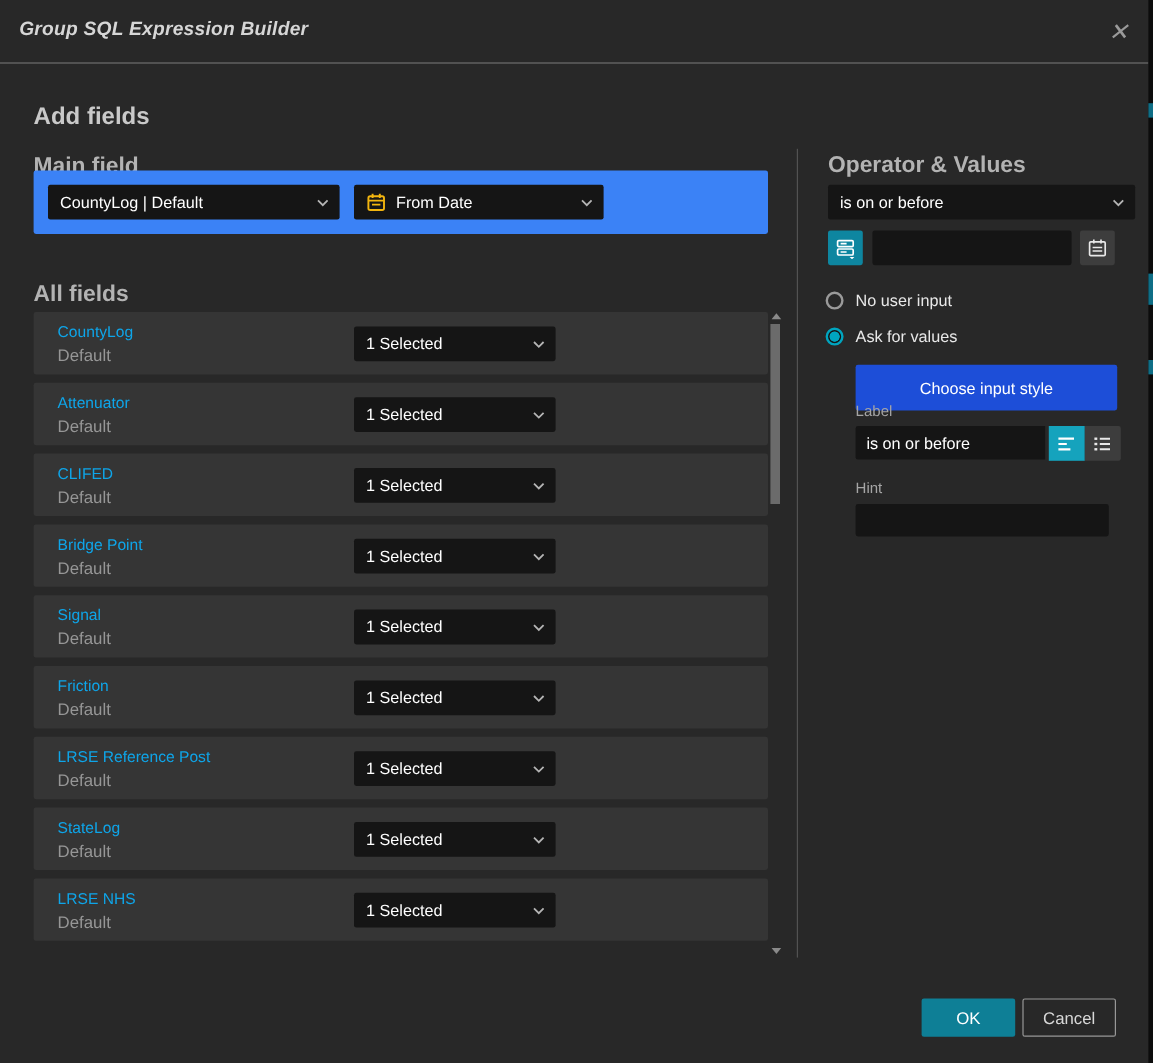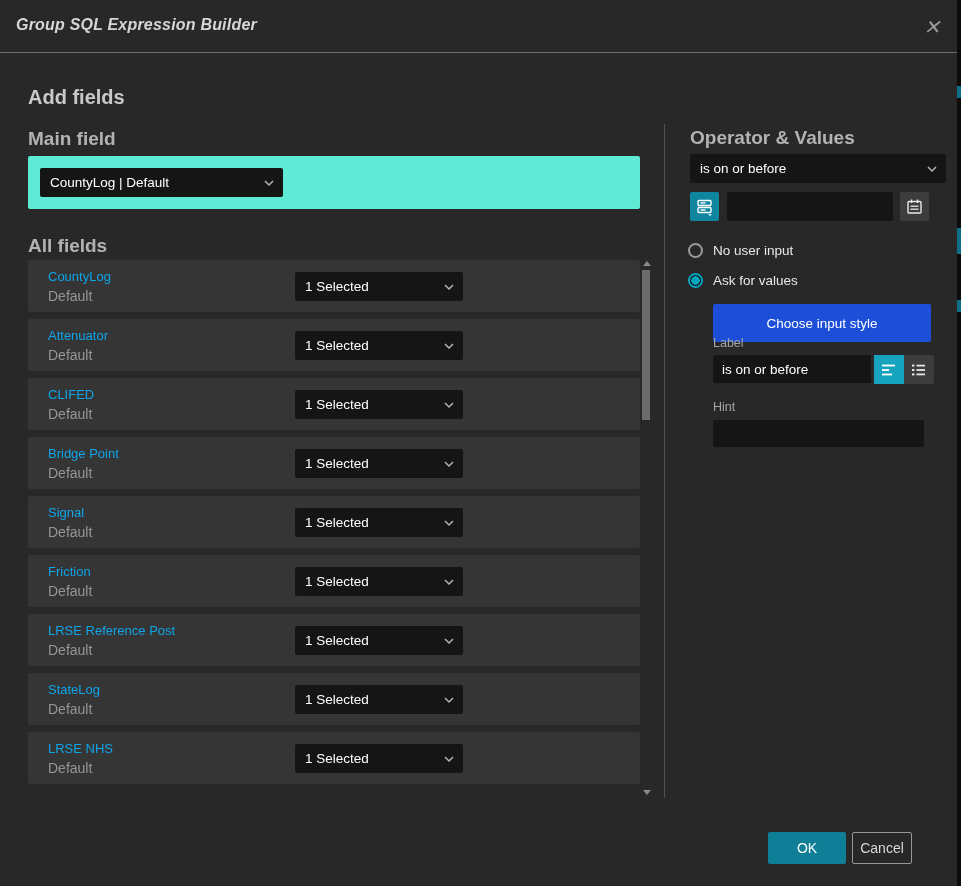--- a/index.html
+++ b/index.html
@@ -43,22 +43,22 @@
   
   .dropdown {
     position:relative; background:#151515; border-radius:2px;
     display:flex; align-items:center; height:29px;
     padding:0 26px 0 10px; cursor:pointer; color:#ffffff; font-size:13.5px;
   }
   .dropdown .chev { position:absolute; right:9px; top:50%; margin-top:-4px; }
 
   
   .main-field-bar {
-    position:absolute; left:28px; top:156px; width:612px; height:53px;
-    background:#5eead4; border-radius:2px;
+    position:absolute; left:28px; top:142px; width:612px; height:53px;
+    background:#3b82f6; border-radius:2px;
   }
   .dd-layer { position:absolute; left:12px; top:12px; width:243px; }
   .dd-field { position:absolute; left:267px; top:12px; width:208px; }
   .dd-field .cal { margin-right:8px; flex:0 0 auto; display:flex; }
 
   
   .fields-list { position:absolute; left:28px; top:260px; width:612px; }
   .field-row {
     position:relative; height:52px; background:#353535; border-radius:2px;
     margin-bottom:7px;
@@ -144,21 +144,21 @@
     font-size:13.5px; padding:0 8px; outline:none;
   }
 
   
   .ok-btn {
     position:absolute; left:768px; top:832px; width:78px; height:32px;
     background:#0e7f96; border:none; border-radius:2px; color:#fff;
     font-size:14px; cursor:pointer;
   }
   .cancel-btn {
-    position:absolute; left:852px; top:832px; width:60px; height:32px;
+    position:absolute; left:852px; top:832px; width:78px; height:32px;
     background:transparent; border:1px solid #979797; border-radius:2px;
     color:#d8d8d8; font-size:14px; cursor:pointer;
   }
 
   svg { display:block; }
 </style>
 </head>
 <body>
 
 <div class="dialog">
@@ -173,20 +173,37 @@
     <div class="frag frag2"></div>
     <div class="frag frag3"></div>
   </div>
 
   <div class="h-add">Add fields</div>
   <div class="h-sub h-main-field">Main field</div>
 
   <div class="main-field-bar">
     <div class="dropdown dd-layer">
       <span>CountyLog | Default</span>
+      <span class="chev">
+        <svg width="10" height="8" viewBox="0 0 10 8">
+            <path d="M1 2 L5 6 L9 2" fill="none" stroke="#b5b5b5" stroke-width="1.5"></path>
+          </svg>
+      </span>
+    </div>
+    <div class="dropdown dd-field">
+      <span class="cal">
+        <svg width="17" height="17" viewBox="0 0 17 17">
+          <rect x="2" y="3.5" width="13" height="11.5" rx="1.5" fill="none" stroke="#f2b50f" stroke-width="1.6"></rect>
+          <line x1="5.5" y1="1.5" x2="5.5" y2="5" stroke="#f2b50f" stroke-width="1.6"></line>
+          <line x1="11.5" y1="1.5" x2="11.5" y2="5" stroke="#f2b50f" stroke-width="1.6"></line>
+          <line x1="2.5" y1="7.2" x2="14.5" y2="7.2" stroke="#f2b50f" stroke-width="1.4"></line>
+          <line x1="5" y1="10.5" x2="12" y2="10.5" stroke="#f2b50f" stroke-width="1.4"></line>
+        </svg>
+      </span>
+      <span>From Date</span>
       <span class="chev">
         <svg width="10" height="8" viewBox="0 0 10 8">
             <path d="M1 2 L5 6 L9 2" fill="none" stroke="#b5b5b5" stroke-width="1.5"></path>
           </svg>
       </span>
     </div>
   </div>
 
   <div class="h-sub h-all-fields">All fields</div>
 

